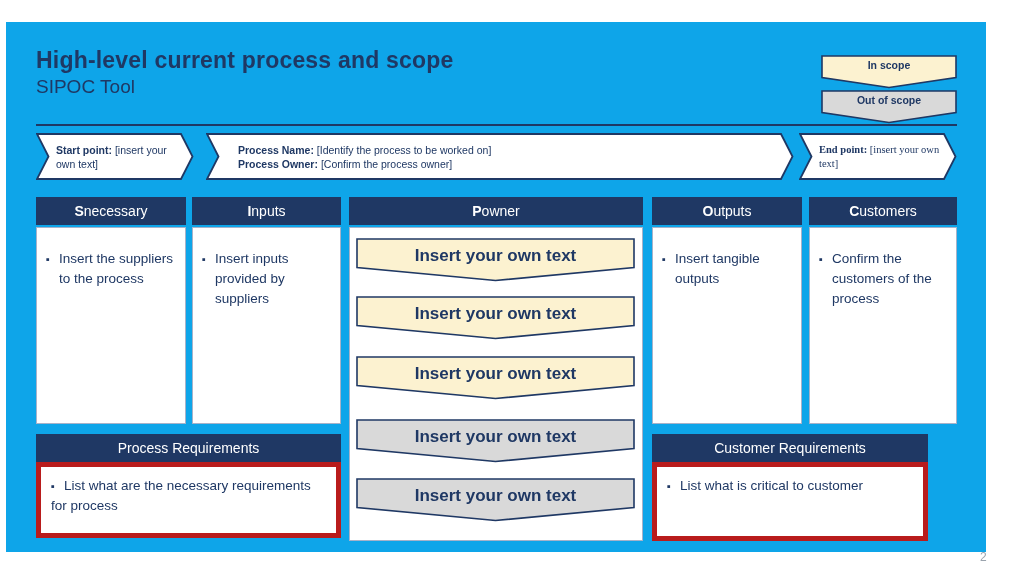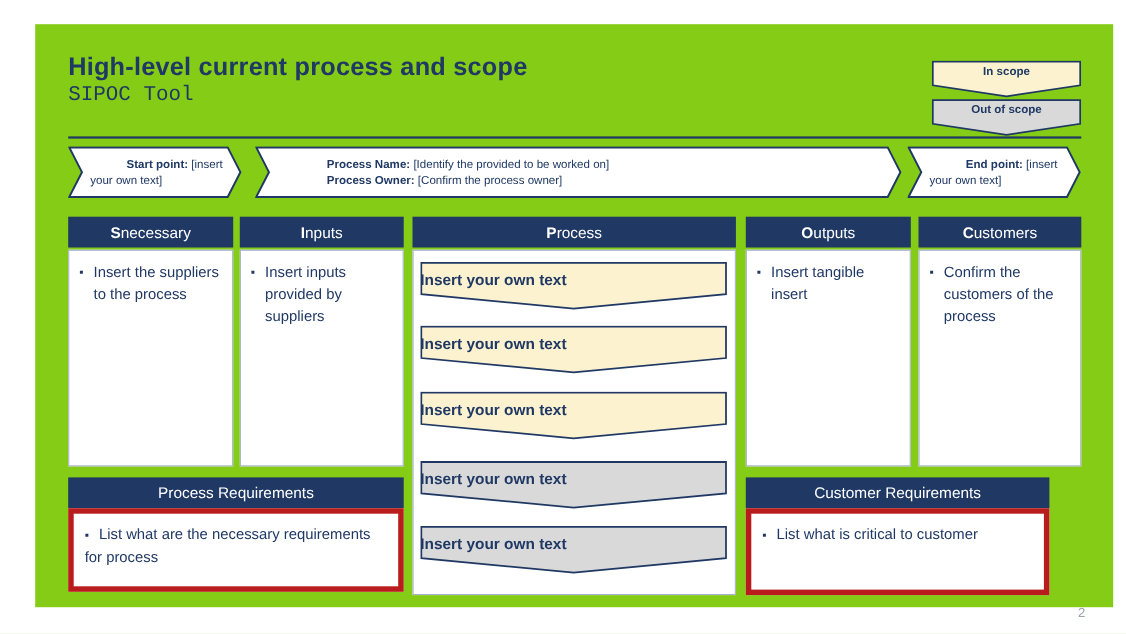--- a/index.html
+++ b/index.html
@@ -1,81 +1,81 @@
 <!DOCTYPE html>
 <html><head>
 <meta charset="utf-8">
 <style>
   * { margin:0; padding:0; box-sizing:border-box; }
   html,body { background:#ffffff; }
   .stage {
     position:relative; width:1024px; height:576px; background:#ffffff;
     font-family:"Liberation Sans", sans-serif; color:#1f3864; overflow:hidden;
   }
-  .slide { position:absolute; left:32px; top:22px; width:980px; height:530px; background:#84cc16; }
+  .slide { position:absolute; left:6px; top:22px; width:980px; height:530px; background:#0ea5e9; }
 
   
   .title-block { position:absolute; left:30px; top:24px; }
   .page-title { font-size:23px; font-weight:bold; color:#1f3864; line-height:28px; letter-spacing:.2px; }
-  .page-subtitle { font-size:19px; color:#1f3864; line-height:25px;font-family:Liberation Mono, monospace; }
+  .page-subtitle { font-size:19px; color:#1f3864; line-height:25px; }
   .divider { position:absolute; left:30px; top:102px; width:921px; height:2px; background:#1f3864; }
 
   
   .legend-chip { position:absolute; width:136px; height:16px; }
   .legend-chip svg { position:absolute; left:0; top:0; }
   .legend-chip .chip-label {
     position:absolute; left:0; right:0; top:4px; text-align:center;
     font-size:10.5px; font-weight:bold; color:#1f3864;
   }
   .chip-in { left:815px; top:33px; }
   .chip-out { left:815px; top:68px; }
 
   
   .band-arrow { position:absolute; top:111px; height:47px; }
   .band-arrow svg { position:absolute; left:0; top:0; }
   .band-text {
     position:absolute; top:0; bottom:0; display:flex; flex-direction:column;
     justify-content:center; font-size:10.5px; line-height:14px; color:#1f3864;
   }
-  .band-text b { font-weight:bold;margin-left:33px; }
+  .band-text b { font-weight:bold; }
   .arrow-start { left:30px; width:158px; }
   .arrow-start .band-text { left:20px; width:126px; }
   .arrow-mid { left:200px; width:588px; }
   .arrow-mid .band-text { left:32px; width:540px; }
   .arrow-end { left:793px; width:158px; }
-  .arrow-end .band-text { left:20px; width:122px; }
+  .arrow-end .band-text { left:20px; width:122px;font-family:Liberation Serif, serif; }
 
   
   .col-header {
     position:absolute; top:175px; height:28px; background:#1f3864; color:#ffffff;
     display:flex; align-items:center; justify-content:center; font-size:14px;
   }
   .col-header .hl { font-weight:bold; }
   .col-body {
     position:absolute; top:205px; height:197px; background:#ffffff;
     border:1px solid #a7b2c9; padding:10px 8px 0 8px;
   }
   .col-bullet {
-    position:relative; padding-left:14px; font-size:13.5px; line-height:20px; color:#1f3864;
+    position:relative; padding-left:14px; font-size:13.5px; line-height:20px; color:#1f3864;margin-top:11px;
   }
   .col-bullet::before { content:"▪"; position:absolute; left:1px; top:0; font-size:11px; }
 
   .x-sup { left:30px;  width:150px; }
   .x-inp { left:186px; width:149px; }
   .x-pro { left:343px; width:294px; }
   .x-out { left:646px; width:150px; }
   .x-cus { left:803px; width:148px; }
   .body-pro { height:314px; }
 
   
   .step { position:absolute; left:6px; width:279px; height:44px; }
   .step svg { position:absolute; left:0; top:0; }
   .step .step-label {
-    position:absolute; left:0; right:0; top:8px; text-align:left;
-    font-size:14px; font-weight:bold; color:#1f3864;
+    position:absolute; left:0; right:0; top:8px; text-align:center;
+    font-size:17px; font-weight:bold; color:#1f3864;
   }
   .step1 { top:10px; } .step2 { top:68px; } .step3 { top:128px; }
   .step4 { top:191px; } .step5 { top:250px; }
 
   
   .req-header {
     position:absolute; top:412px; height:28px; background:#1f3864; color:#ffffff;
     display:flex; align-items:center; justify-content:center; font-size:14px;
   }
   .req-body {
@@ -125,21 +125,21 @@
         <span>[insert your own text]</span></span>
       </div>
     </div>
 
     <div class="band-arrow arrow-mid">
       <svg width="588" height="47" viewBox="0 0 588 47">
         <polygon points="1,1 575,1 586.5,23.5 575,46 1,46 12.5,23.5" fill="#ffffff" stroke="#1F3864" stroke-width="1.8"></polygon>
       </svg>
       <div class="band-text">
         <span><b>Process Name:</b>
-        <span>[Identify the provided to be worked on]</span></span>
+        <span>[Identify the process to be worked on]</span></span>
         <span><b>Process Owner:</b>
         <span>[Confirm the process owner]</span></span>
       </div>
     </div>
 
     <div class="band-arrow arrow-end">
       <svg width="158" height="47" viewBox="0 0 158 47">
         <polygon points="1,1 145,1 156.5,23.5 145,46 1,46 12.5,23.5" fill="#ffffff" stroke="#1F3864" stroke-width="1.8"></polygon>
       </svg>
       <div class="band-text">
@@ -151,21 +151,21 @@
     <div class="col-header x-sup">
       <span class="hl">S</span>
         <span>necessary</span>
     </div>
     <div class="col-header x-inp">
       <span class="hl">I</span>
         <span>nputs</span>
     </div>
     <div class="col-header x-pro">
       <span class="hl">P</span>
-        <span>rocess</span>
+        <span>owner</span>
     </div>
     <div class="col-header x-out">
       <span class="hl">O</span>
         <span>utputs</span>
     </div>
     <div class="col-header x-cus">
       <span class="hl">C</span>
         <span>ustomers</span>
     </div>
 
@@ -203,21 +203,21 @@
       </div>
       <div class="step step5">
         <svg width="279" height="44" viewBox="0 0 279 44">
           <polygon points="1,1 278,1 278,29.5 139.5,42.5 1,29.5" fill="#D9D9D9" stroke="#1F3864" stroke-width="1.6"></polygon>
         </svg>
         <span class="step-label">Insert your own text</span>
       </div>
     </div>
 
     <div class="col-body x-out">
-      <div class="col-bullet">Insert tangible insert</div>
+      <div class="col-bullet">Insert tangible outputs</div>
     </div>
     <div class="col-body x-cus">
       <div class="col-bullet">Confirm the customers of the process</div>
     </div>
 
     <div class="req-header req-pro-h">Process Requirements</div>
     <div class="req-body req-pro-b">
       <div class="req-bullet">List what are the necessary requirements for process</div>
     </div>
 

